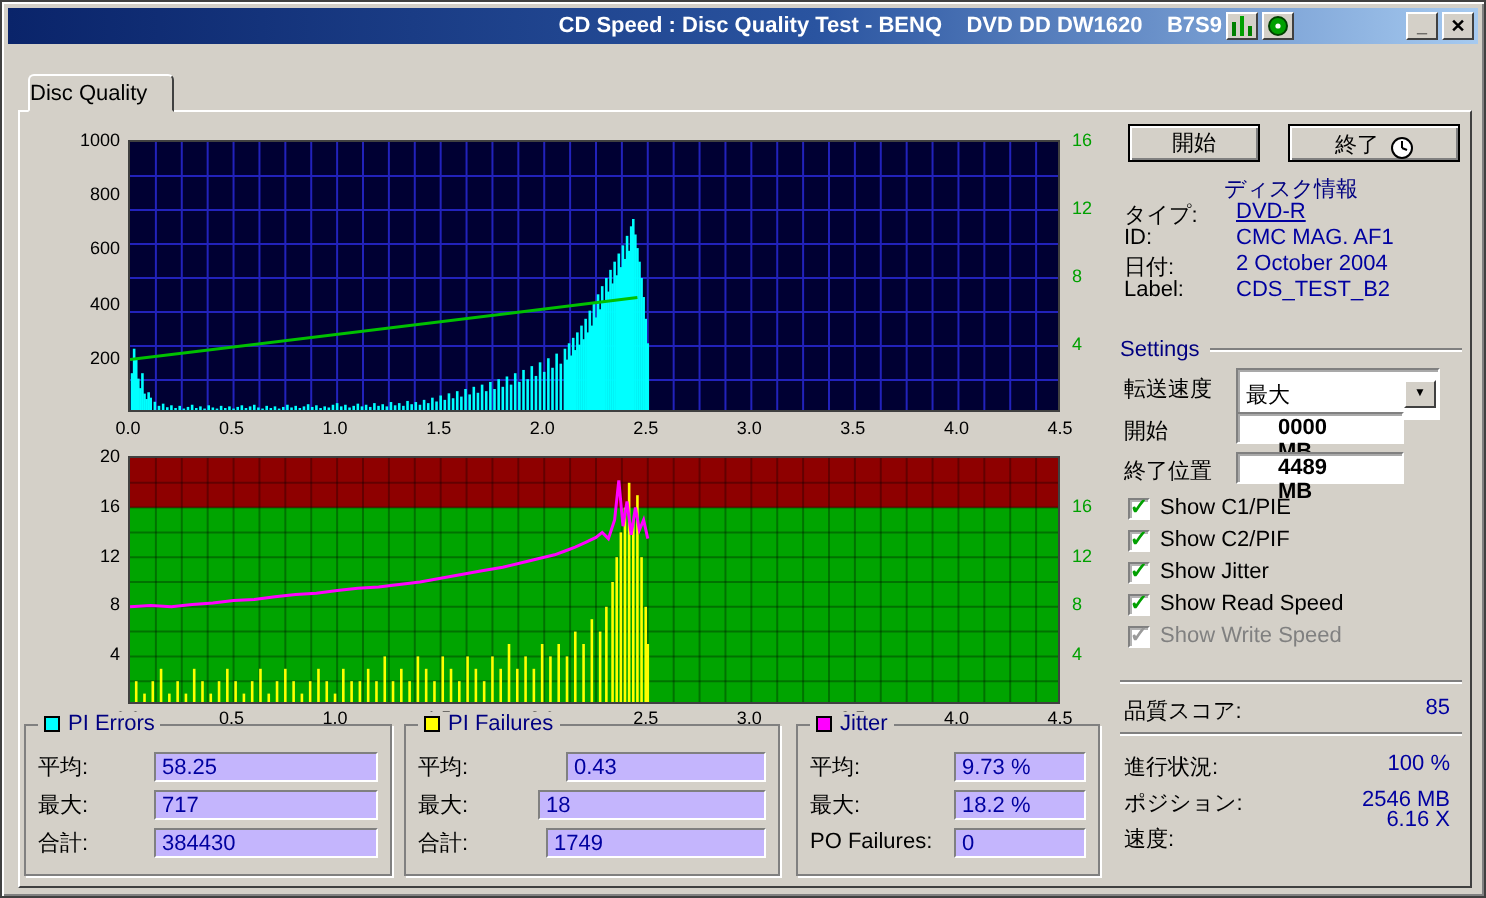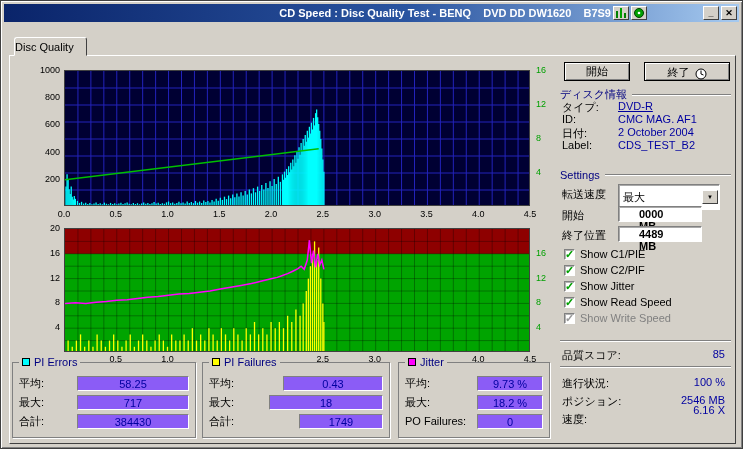--- a/index.html
+++ b/index.html
@@ -57,22 +57,22 @@
   .checkbox-row.disabled .cb-label{color:#808080;}
   .checkbox-row.disabled .cb-check{color:#9a9a9a;}
   .cb-label{margin-left:5px;}
   
   .group{position:absolute;top:306px;height:76px;border:1px solid #808080;box-shadow:1px 1px 0 #ffffff;background:#D4D0C8;}
   .legend{position:absolute;top:-7px;left:6px;background:#D4D0C8;padding:0 3px;display:flex;align-items:center;gap:4px;
           font-size:11px;color:#000080;}
   .swatch{width:8px;height:8px;border:1px solid #000;display:inline-block;}
   .g-row{position:absolute;left:6px;right:6px;height:16px;display:flex;align-items:center;justify-content:space-between;
          font-size:11px;color:#000;}
-  .g-field{background:#8b5cf6;border:1px solid;border-color:#808080 #ffffff #ffffff #808080;height:15px;
-           color:#0000A0;text-align:center;padding:1px 3px;}
+  .g-field{background:#c4b5fd;border:1px solid;border-color:#808080 #ffffff #ffffff #808080;height:15px;
+           color:#0000A0;text-align:left;padding:1px 3px;}
 </style>
 </head>
 <body>
 
 <div class="window">
 
   <div class="titlebar">
     <span class="title">CD Speed : Disc Quality Test - BENQ    DVD DD DW1620    B7S9</span>
     <span class="tb-btn">
       <svg width="10" height="10">
@@ -455,21 +455,21 @@
       </div>
       <div class="btn" style="left:88px;top:6px;width:86px;align-items:flex-end;">
         <span>終了</span>
         <svg width="12" height="12">
           <circle cx="6" cy="6" r="5" fill="#ffffff" stroke="#000000"></circle>
           <line x1="6" y1="6" x2="6" y2="2.5" stroke="#000" stroke-width="1"></line>
           <line x1="6" y1="6" x2="8.5" y2="7" stroke="#000" stroke-width="1"></line>
         </svg>
       </div>
 
-      <div class="hdr" style="top:31px;">
+      <div class="hdr" style="top:31px;flex-direction:column;">
         <span>ディスク情報</span>
           <span class="rule"></span>
       </div>
       <span class="row-label" style="top:44px;">タイプ:</span>
       <span class="row-value" style="top:44px;text-decoration:underline;">DVD-R</span>
       <span class="row-label" style="top:57px;">ID:</span>
       <span class="row-value" style="top:57px;">CMC MAG. AF1</span>
       <span class="row-label" style="top:70px;">日付:</span>
       <span class="row-value" style="top:70px;">2 October 2004</span>
       <span class="row-label" style="top:83px;">Label:</span>
@@ -563,21 +563,21 @@
       <div class="g-row" style="top:12px;">
           <span>平均:</span>
           <span class="g-field" style="width:100px;">0.43</span>
         </div>
       <div class="g-row" style="top:31px;">
           <span>最大:</span>
           <span class="g-field" style="width:114px;">18</span>
         </div>
       <div class="g-row" style="top:50px;">
           <span>合計:</span>
-          <span class="g-field" style="width:84px;">1749</span>
+          <span class="g-field" style="width:110px;">1749</span>
         </div>
     </div>
 
     <div class="group" style="left:388px;width:152px;">
       <div class="legend">
         <span class="swatch" style="background: rgb(255, 0, 255);"></span>
         <span>Jitter</span>
       </div>
       <div class="g-row" style="top:12px;">
           <span>平均:</span>

